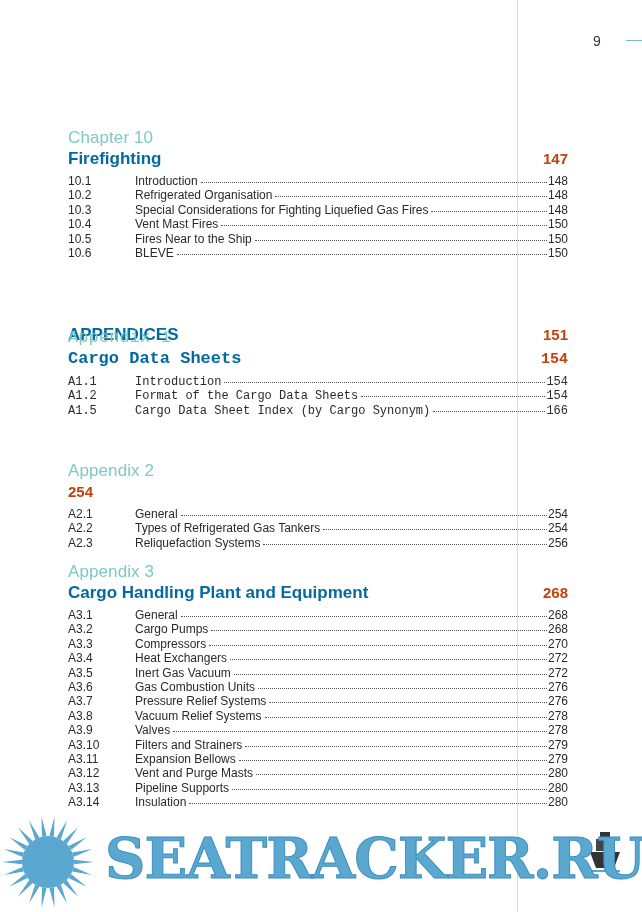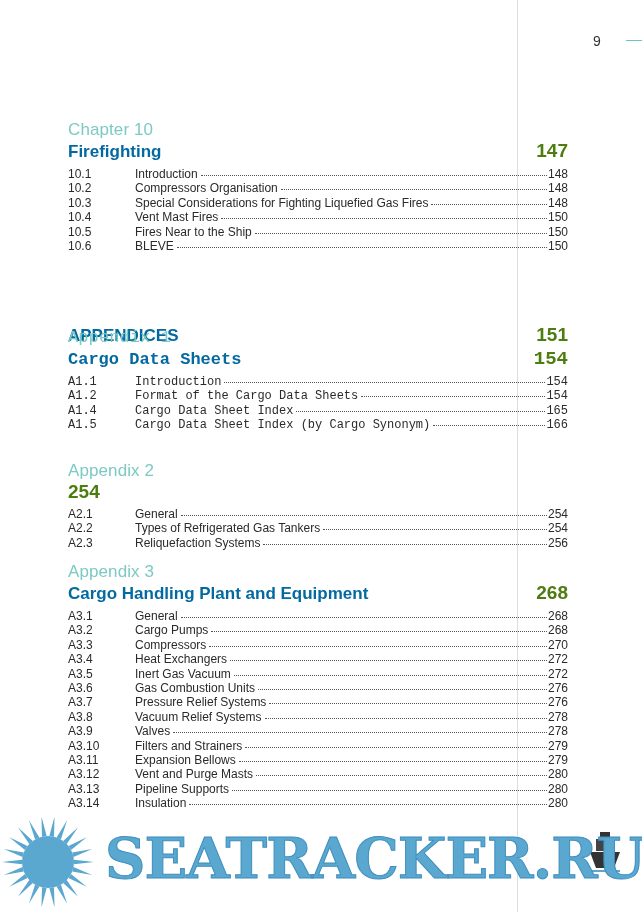--- a/index.html
+++ b/index.html
@@ -22,21 +22,21 @@
   .section { position:absolute; left:68px; width:500px; }
   .kicker {
     font-size:17px; color:#7ccac3; font-weight:normal; line-height:20px;
     letter-spacing:0.1px;
   }
   .head-row {
     display:flex; justify-content:space-between; align-items:baseline;
     line-height:22px;
   }
   .head-title { font-size:17px; font-weight:bold; color:#0369a1; }
-  .head-page { font-size:19px; font-weight:bold; color:#4d7c0f; }
+  .head-page { font-size:15px; font-weight:bold; color:#c2410c; }
   .rows { margin-top:4px; }
   .row {
     display:flex; align-items:baseline; font-size:12px; line-height:14.4px; color:#2a2a2a;
   }
   .row .num { width:38px; flex:none; }
   .row .title { flex:none; white-space:nowrap;margin-left:29px; }
   .row .dots {
     flex:1; margin:0 1px 0 3px; border-bottom:1px dotted #555; height:0;
     position:relative; top:-2px;
   }
@@ -51,36 +51,36 @@
     -webkit-text-stroke:1px #3e8fbf;
   }
 </style>
 </head>
 <body>
 
 <div class="fold"></div>
 <div class="page-num">9</div>
 <div class="page-rule"></div>
 
-<div class="section" style="top:120px;">
+<div class="section" style="top:128px;">
   <div class="kicker">Chapter 10</div>
   <div class="head-row">
     <span class="head-title">Firefighting</span>
     <span class="head-page">147</span>
   </div>
   <div class="rows" id="rows-ch10">
       <div class="row">
         <span class="num">10.1</span>
         <span class="title">Introduction</span>
         <span class="dots"></span>
         <span class="pg">148</span>
       </div>
       <div class="row">
         <span class="num">10.2</span>
-        <span class="title">Compressors Organisation</span>
+        <span class="title">Refrigerated Organisation</span>
         <span class="dots"></span>
         <span class="pg">148</span>
       </div>
       <div class="row">
         <span class="num">10.3</span>
         <span class="title">Special Considerations for Fighting Liquefied Gas Fires</span>
         <span class="dots"></span>
         <span class="pg">148</span>
       </div>
       <div class="row">
@@ -122,26 +122,20 @@
         <span class="num">A1.1</span>
         <span class="title">Introduction</span>
         <span class="dots"></span>
         <span class="pg">154</span>
       </div>
       <div class="row">
         <span class="num">A1.2</span>
         <span class="title">Format of the Cargo Data Sheets</span>
         <span class="dots"></span>
         <span class="pg">154</span>
-      </div>
-      <div class="row">
-        <span class="num">A1.4</span>
-        <span class="title">Cargo Data Sheet Index</span>
-        <span class="dots"></span>
-        <span class="pg">165</span>
       </div>
       <div class="row">
         <span class="num">A1.5</span>
         <span class="title">Cargo Data Sheet Index (by Cargo Synonym)</span>
         <span class="dots"></span>
         <span class="pg">166</span>
       </div>
     </div>
 </div>
 

